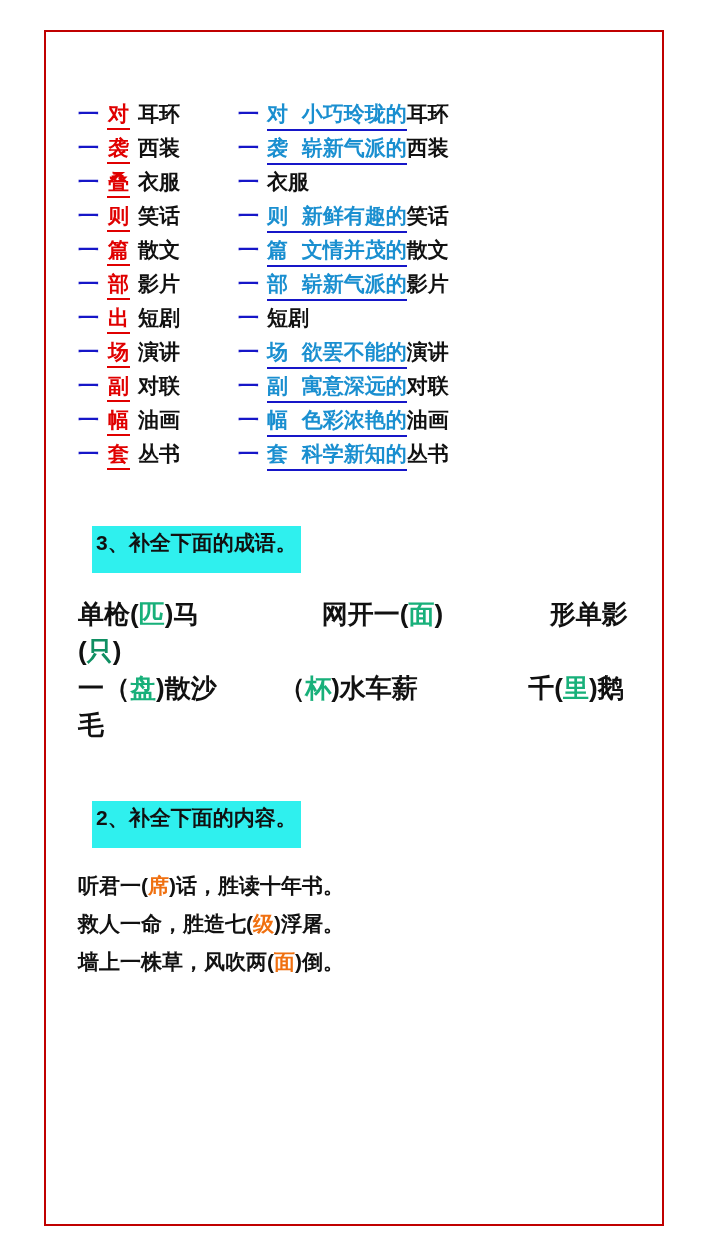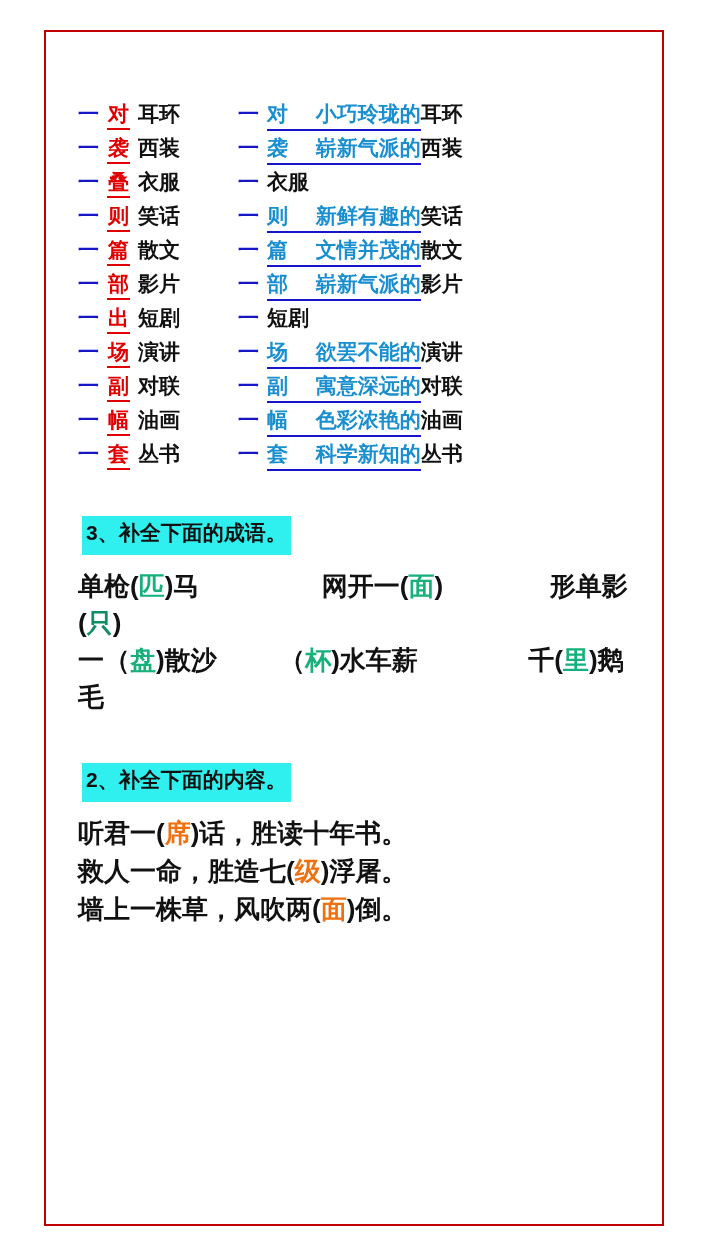--- a/index.html
+++ b/index.html
@@ -67,36 +67,36 @@
     color: #1a8fd0;
     font-weight: bold;
   }
   .underline-grp {
     border-bottom: 2px solid #1616c8;
     padding-bottom: 1px;
   }
   .mod-blue {
     color: #1a8fd0;
     font-weight: bold;
-    margin-left: 22px;
+    margin-left: 8px;
   }
   .noun-after {
     color: #111111;
     font-weight: bold;
   }
 
   
   .sec-head {
     display: inline-block;
     background: #2ff0ee;
     color: #111111;
     font-weight: bold;
     font-size: 21px;
-    padding: 3px 4px 8px 4px;
-    margin: 4px;
+    padding: 3px 4px 16px 4px;
+    margin: 14px;
   }
   .sp-before-3 { height: 38px; }
   .sp-after-head { height: 10px; }
   .sp-before-4 { height: 42px; }
 
   
   .idiom-line {
     font-size: 26px;
     font-weight: bold;
     color: #111111;
@@ -111,21 +111,21 @@
     color: #0f8f62;
     font-weight: bold;
   }
   .gap-a { display: inline-block; width: 108px; }
   .gap-b { display: inline-block; width: 92px; }
   .gap-c { display: inline-block; width: 48px; }
   .gap-d { display: inline-block; width: 96px; }
 
   
   .prov-line {
-    font-size: 26px;
+    font-size: 21px;
     font-weight: bold;
     color: #111111;
     height: 38px;
     white-space: nowrap;
   }
   .ans-orange {
     color: #f07010;
     font-weight: bold;
   }
 </style>

